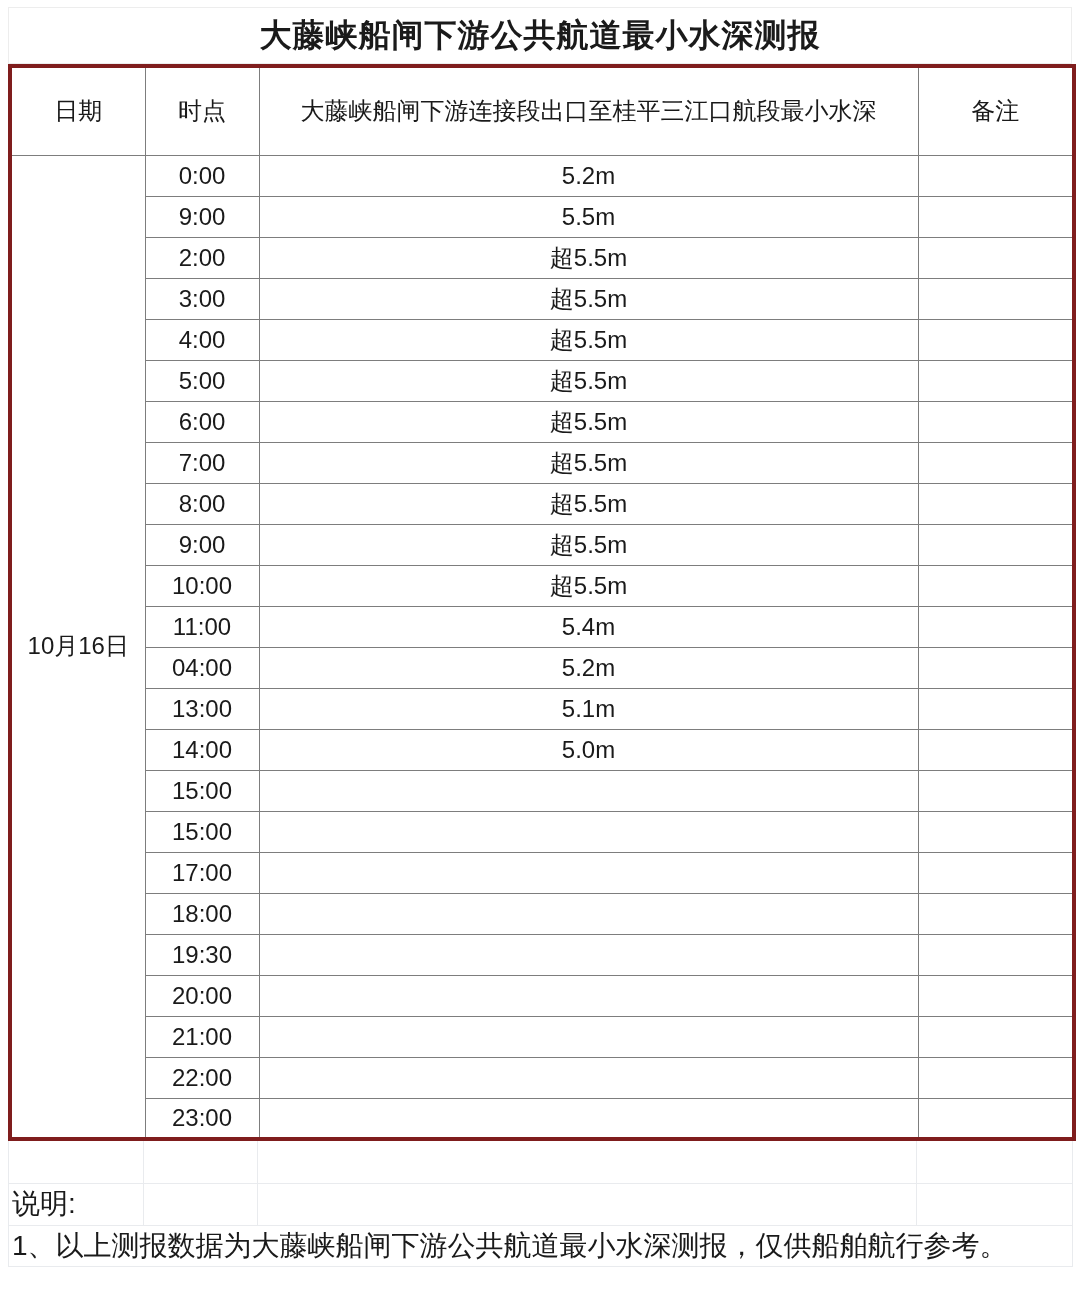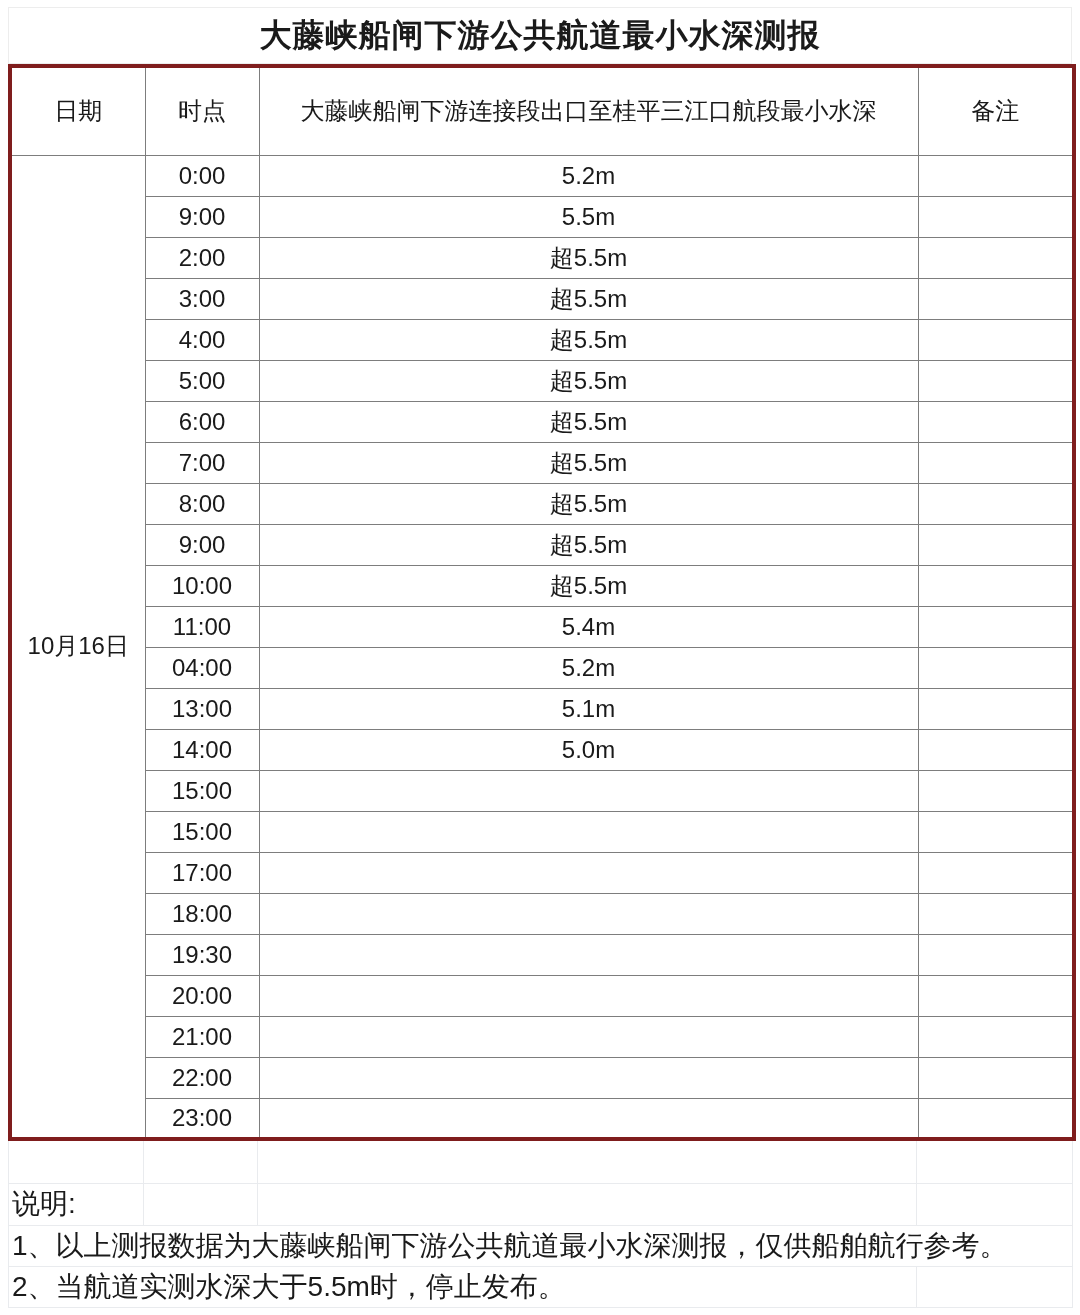--- a/index.html
+++ b/index.html
@@ -193,20 +193,16 @@
       </tr>
       <tr>
         <td>说明:</td>
         <td></td>
         <td></td>
         <td></td>
       </tr>
       <tr class="note-row">
         <td colspan="4">1、以上测报数据为大藤峡船闸下游公共航道最小水深测报，仅供船舶航行参考。</td>
       </tr>
-      <tr class="note-row">
-        <td colspan="3">2、当航道实测水深大于5.5m时，停止发布。</td>
-        <td></td>
-      </tr>
     </tbody>
   </table>
 
 </div>
 
 </body></html>

